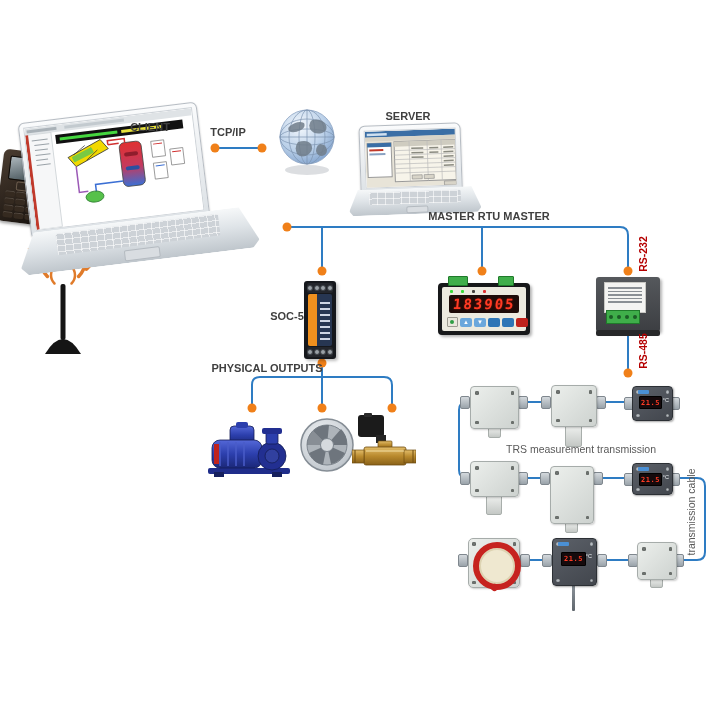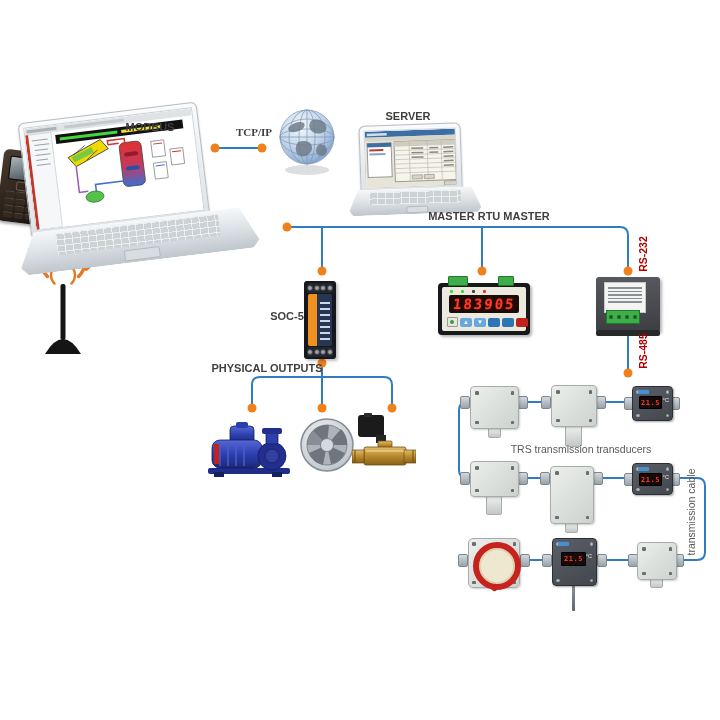--- a/index.html
+++ b/index.html
@@ -141,27 +141,27 @@
       <circle class="node" cx="482" cy="271" r="4.5"></circle>
       <circle class="node" cx="628" cy="271" r="4.5"></circle>
       <circle class="node" cx="322" cy="363" r="4.5"></circle>
       <circle class="node" cx="252" cy="408" r="4.5"></circle>
       <circle class="node" cx="322" cy="408" r="4.5"></circle>
       <circle class="node" cx="392" cy="408" r="4.5"></circle>
       <circle class="node" cx="628" cy="373" r="4.5"></circle>
     </g>
   </svg>
 
-  <div class="lbl" style="left:150px;top:121px;">MODBUS</div>
+  <div class="lbl" style="left:150px;top:121px;">CLIENT</div>
   <div class="lbl" style="left:408px;top:110px;">SERVER</div>
-  <div class="lbl" style="left:254px;top:126px;font-family:Liberation Serif, serif;">TCP/IP</div>
+  <div class="lbl" style="left:228px;top:126px;">TCP/IP</div>
   <div class="lbl" style="left:489px;top:210px;">MASTER RTU MASTER</div>
   <div class="lbl" style="left:287px;top:310px;">SOC-5</div>
   <div class="lbl" style="left:267px;top:362px;">PHYSICAL OUTPUTS</div>
-  <div class="lbl muted" style="left:581px;top:443px;">TRS transmission transducers</div>
+  <div class="lbl muted" style="left:581px;top:443px;">TRS measurement transmission</div>
   <div class="vlbl rs" style="left:643px;top:254px;">RS-232</div>
   <div class="vlbl rs" style="left:643px;top:351px;">RS-485</div>
   <div class="vlbl mutedv" style="left:691px;top:512px;">transmission cable</div>
 
   <div id="envelope">
     <svg width="62" height="46" viewBox="0 0 62 46">
       <rect x="1" y="1" width="60" height="44" fill="#ffffff" stroke="#9aa0a6" stroke-width="2"></rect>
       <path d="M1,1 L31,26 L61,1" fill="none" stroke="#9aa0a6" stroke-width="2"></path>
       <path d="M1,45 L22,22 M61,45 L40,22" fill="none" stroke="#c7cbd0" stroke-width="1.5"></path>
     </svg>

